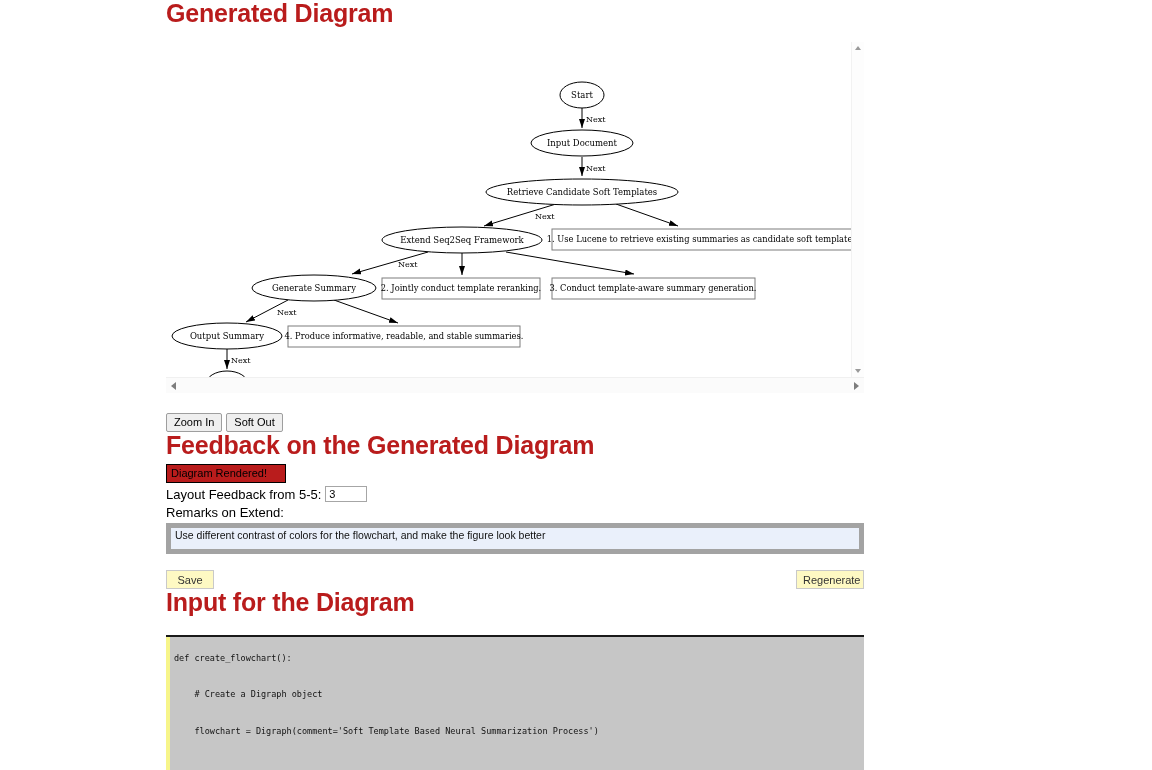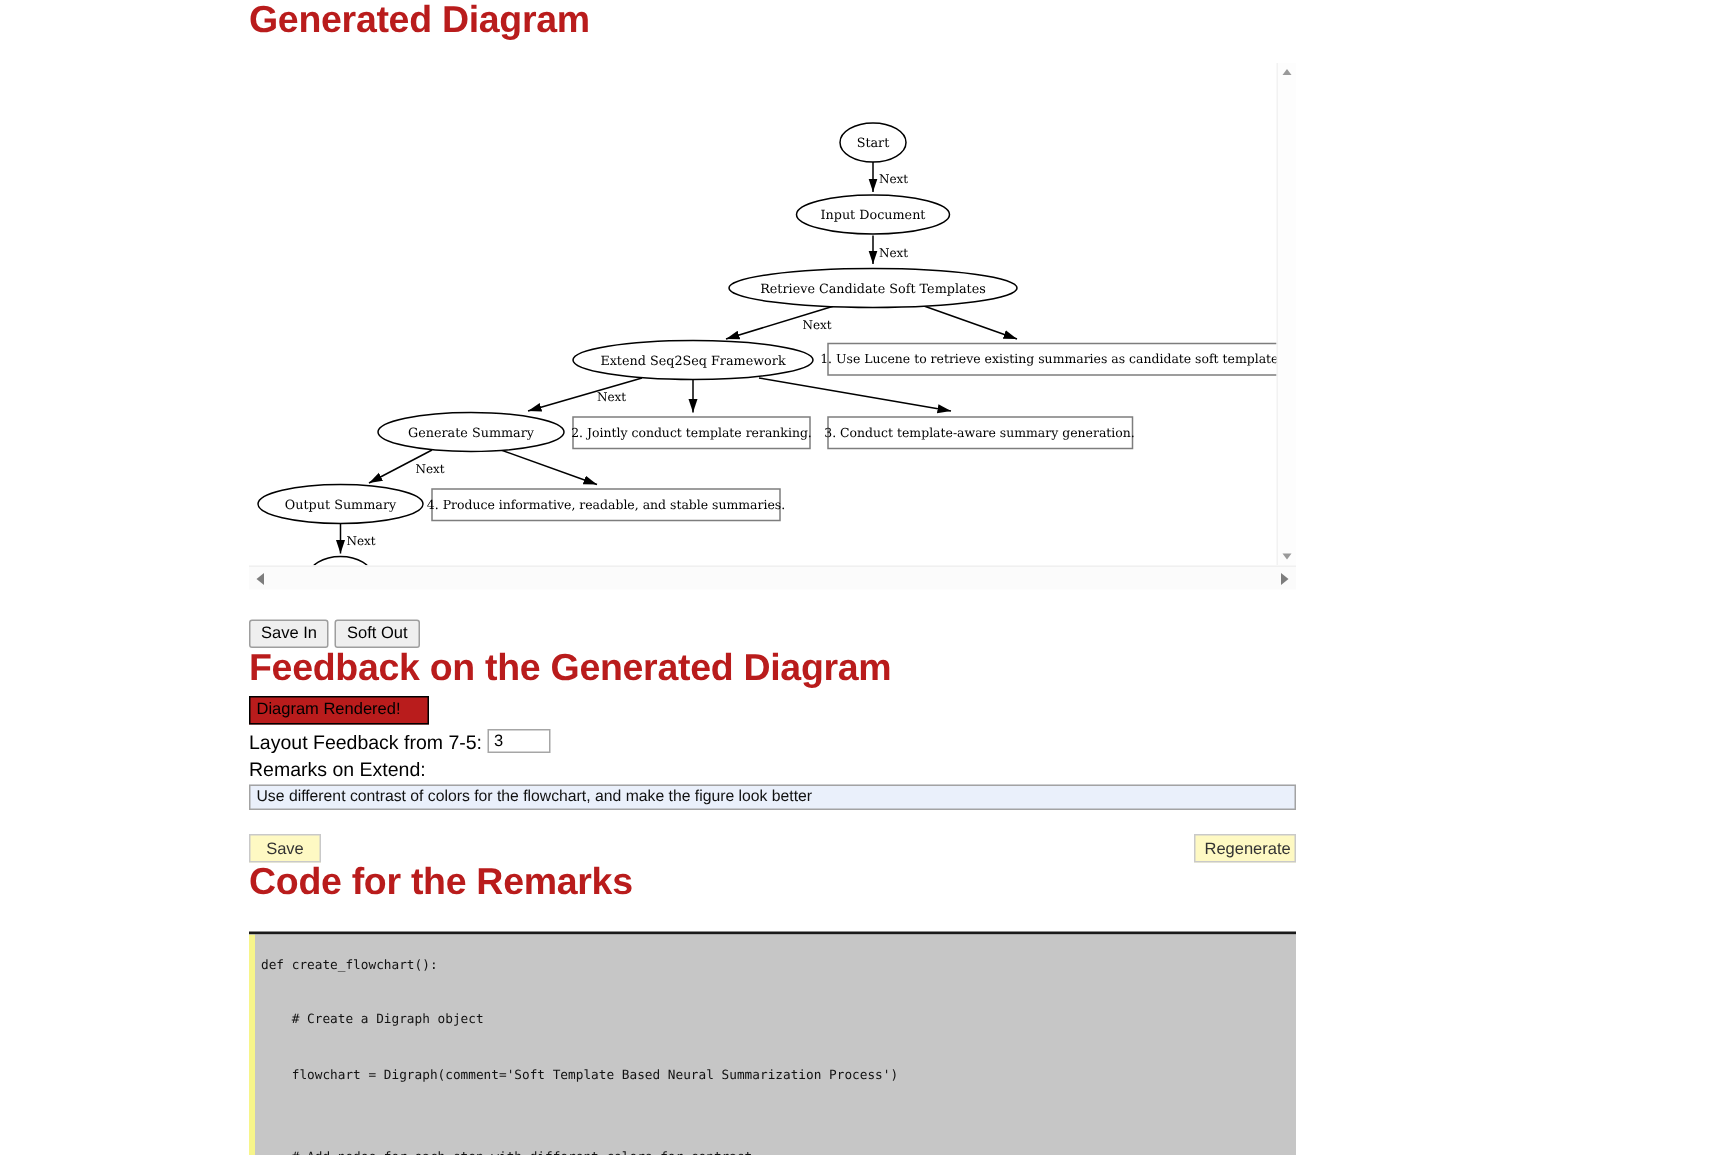--- a/index.html
+++ b/index.html
@@ -134,28 +134,28 @@
   }
   .remarks-label {
     margin-top: 3px;
     font-size: 13px;
     line-height: 15px;
   }
   textarea.remarks {
     display: block;
     margin-top: 3px;
     width: 698px;
-    height: 17px;
+    height: 31px;
     box-sizing: border-box;
     font-family: "Liberation Sans", sans-serif;
     font-size: 10.5px;
     line-height: 13px;
     color: #111;
     background: #eaf0fb;
-    border: 1px solid #a3a3a3;
+    border: 5px solid #a3a3a3;
     padding: 1px 4px;
     resize: none;
     overflow: hidden;
   }
   .action-row {
     margin-top: 16px;
     position: relative;
     width: 698px;
     height: 19px;
   }
@@ -285,43 +285,43 @@
       <span class="arrow-down"></span>
     </div>
   </div>
 
   <div class="hscroll">
     <span class="arrow-left"></span>
     <span class="arrow-right"></span>
   </div>
 
   <div class="zoom-row">
-    <button class="ui-btn">Save In</button>
+    <button class="ui-btn">Zoom In</button>
     <button class="ui-btn">Soft Out</button>
   </div>
 
   <h2 class="section-heading feedback-heading">Feedback on the Generated Diagram</h2>
 
   <div class="status-box">Diagram Rendered!</div>
 
   <div class="rating-row">
-    <span>Layout Feedback from 7-5:</span>
+    <span>Layout Feedback from 5-5:</span>
     <input type="text" value="3" style="">
   </div>
 
   <div class="remarks-label">Remarks on Extend:</div>
 
   <textarea class="remarks" placeholder="" style="">Use different contrast of colors for the flowchart, and make the figure look better</textarea>
 
   <div class="action-row">
     <button class="btn-save">Save</button>
     <button class="btn-regen">Regenerate</button>
   </div>
 
-  <h2 class="section-heading code-heading">Code for the Remarks</h2>
+  <h2 class="section-heading code-heading">Input for the Diagram</h2>
 
   <div class="code-rule"></div>
 
   <div class="code-block">
     <div class="gutter"></div>
     <pre>def create_flowchart():
 
     # Create a Digraph object
 
     flowchart = Digraph(comment='Soft Template Based Neural Summarization Process')

